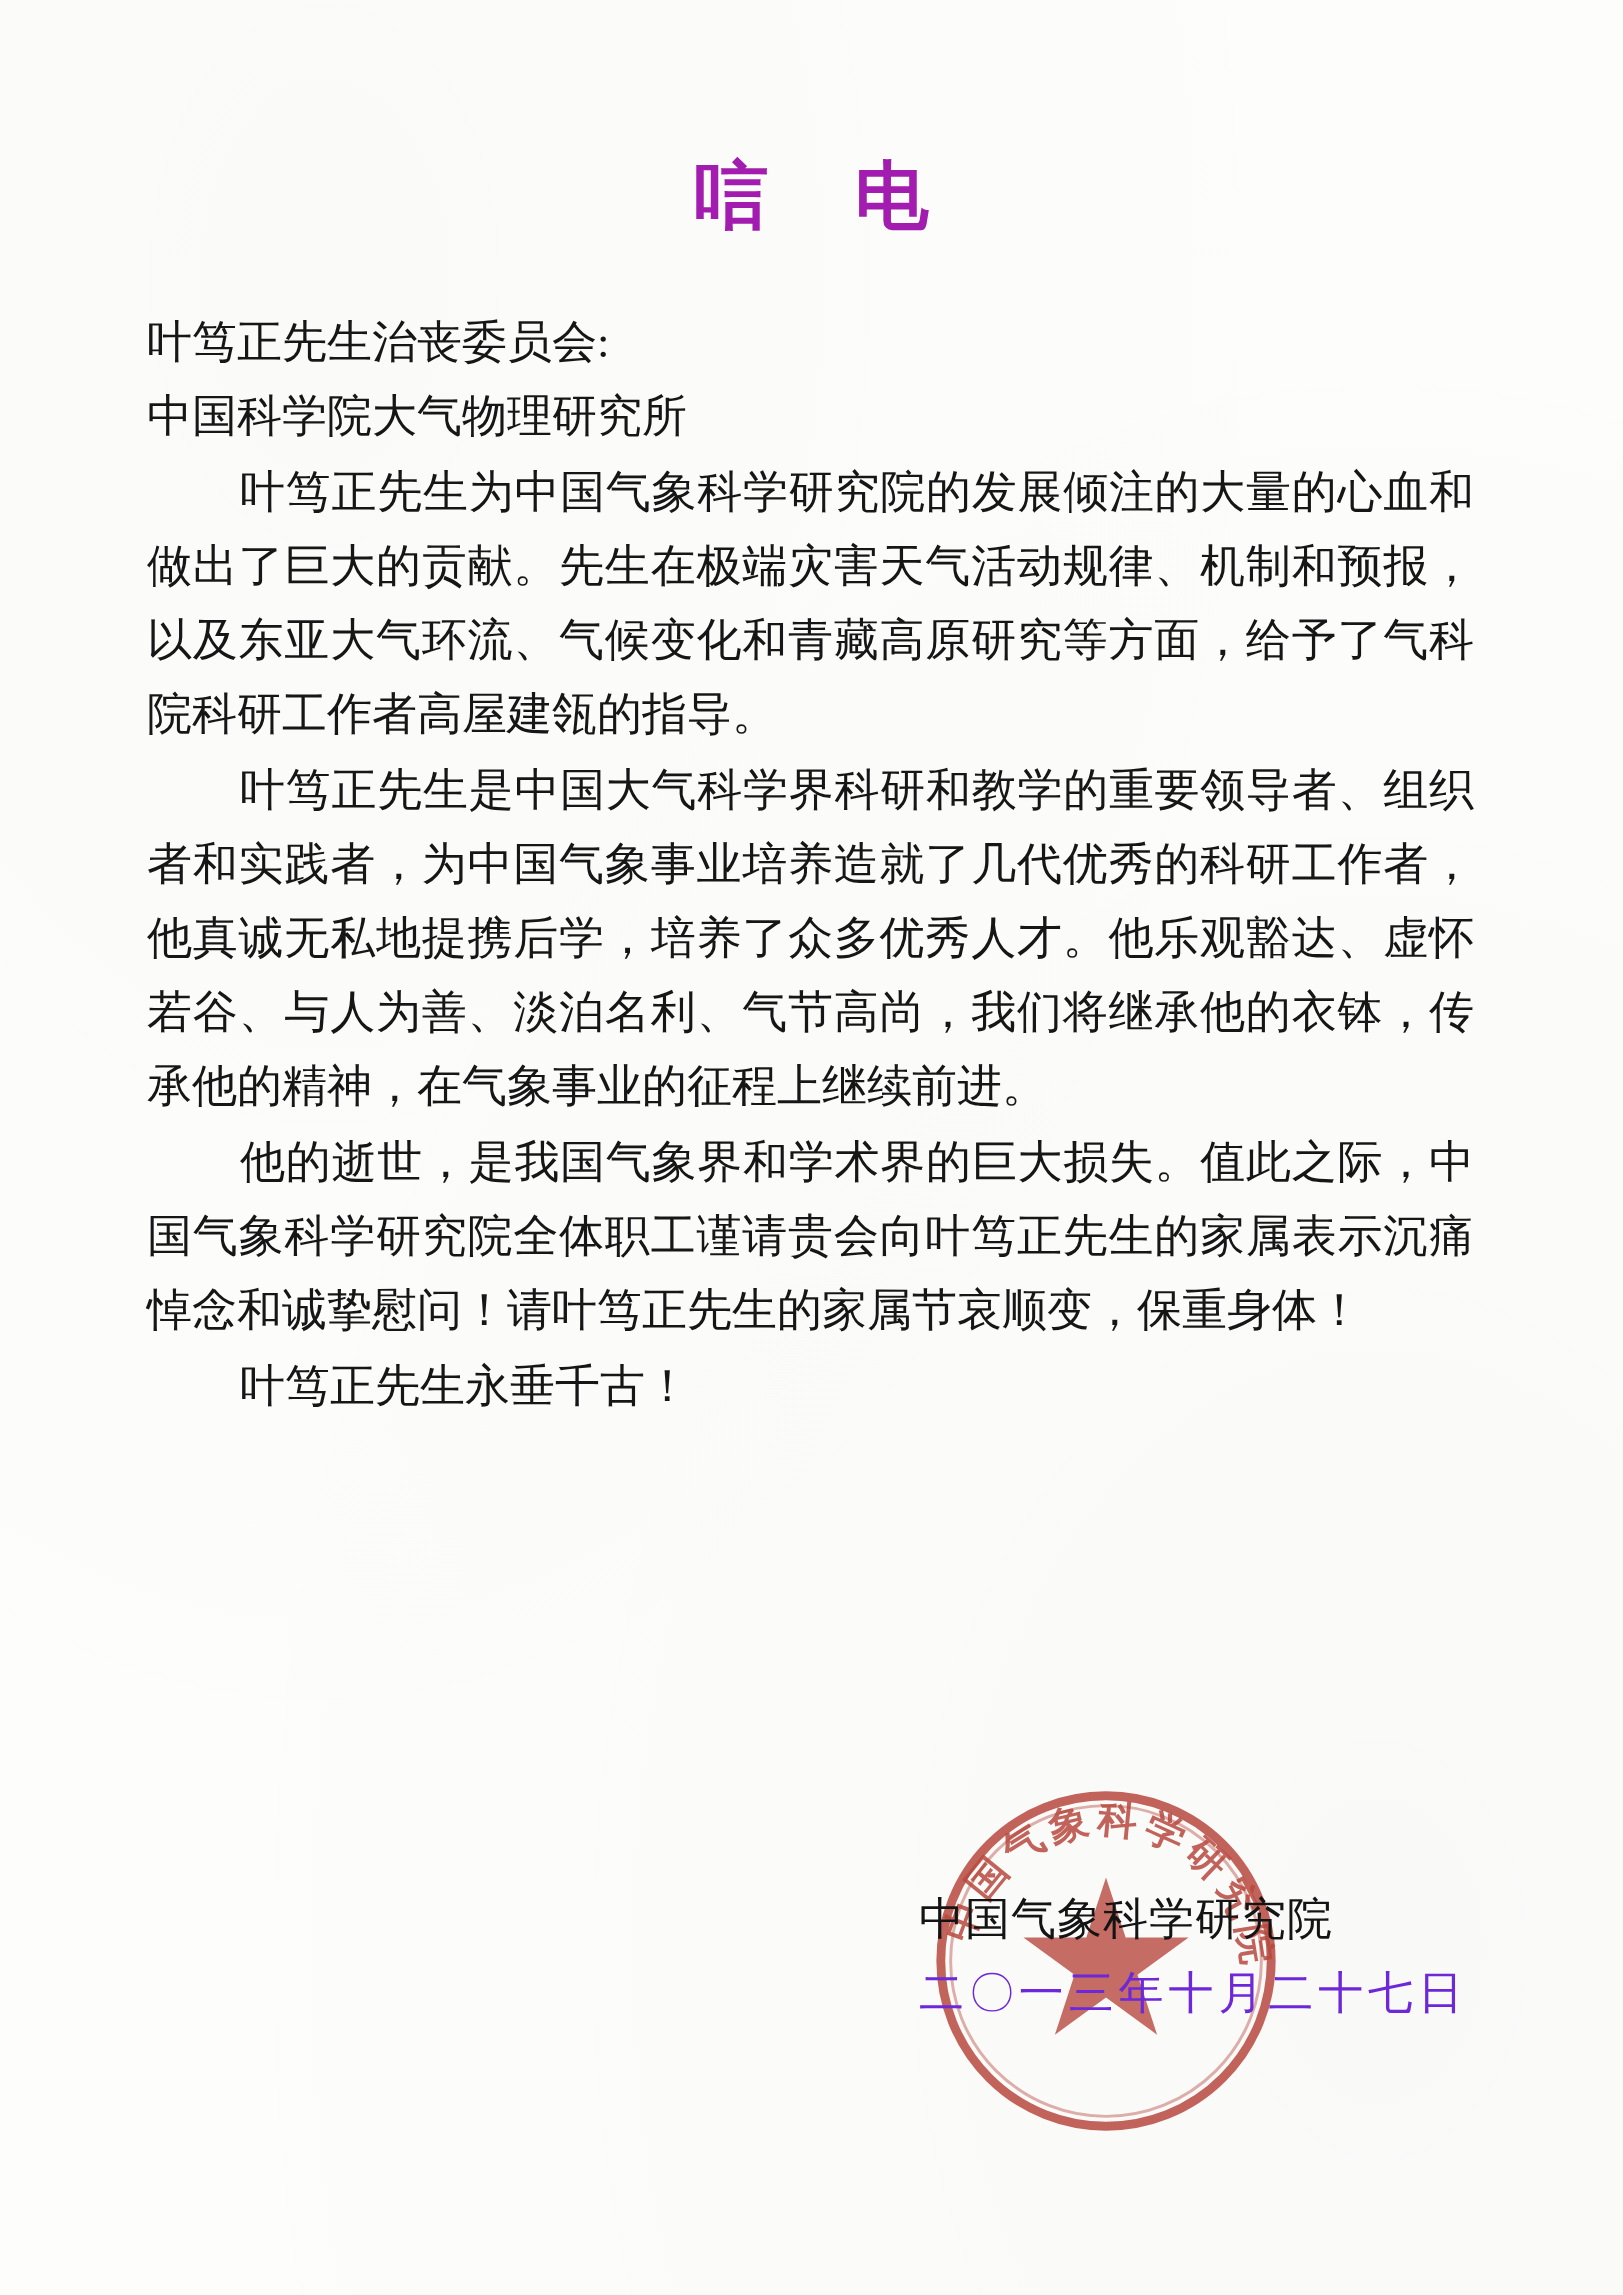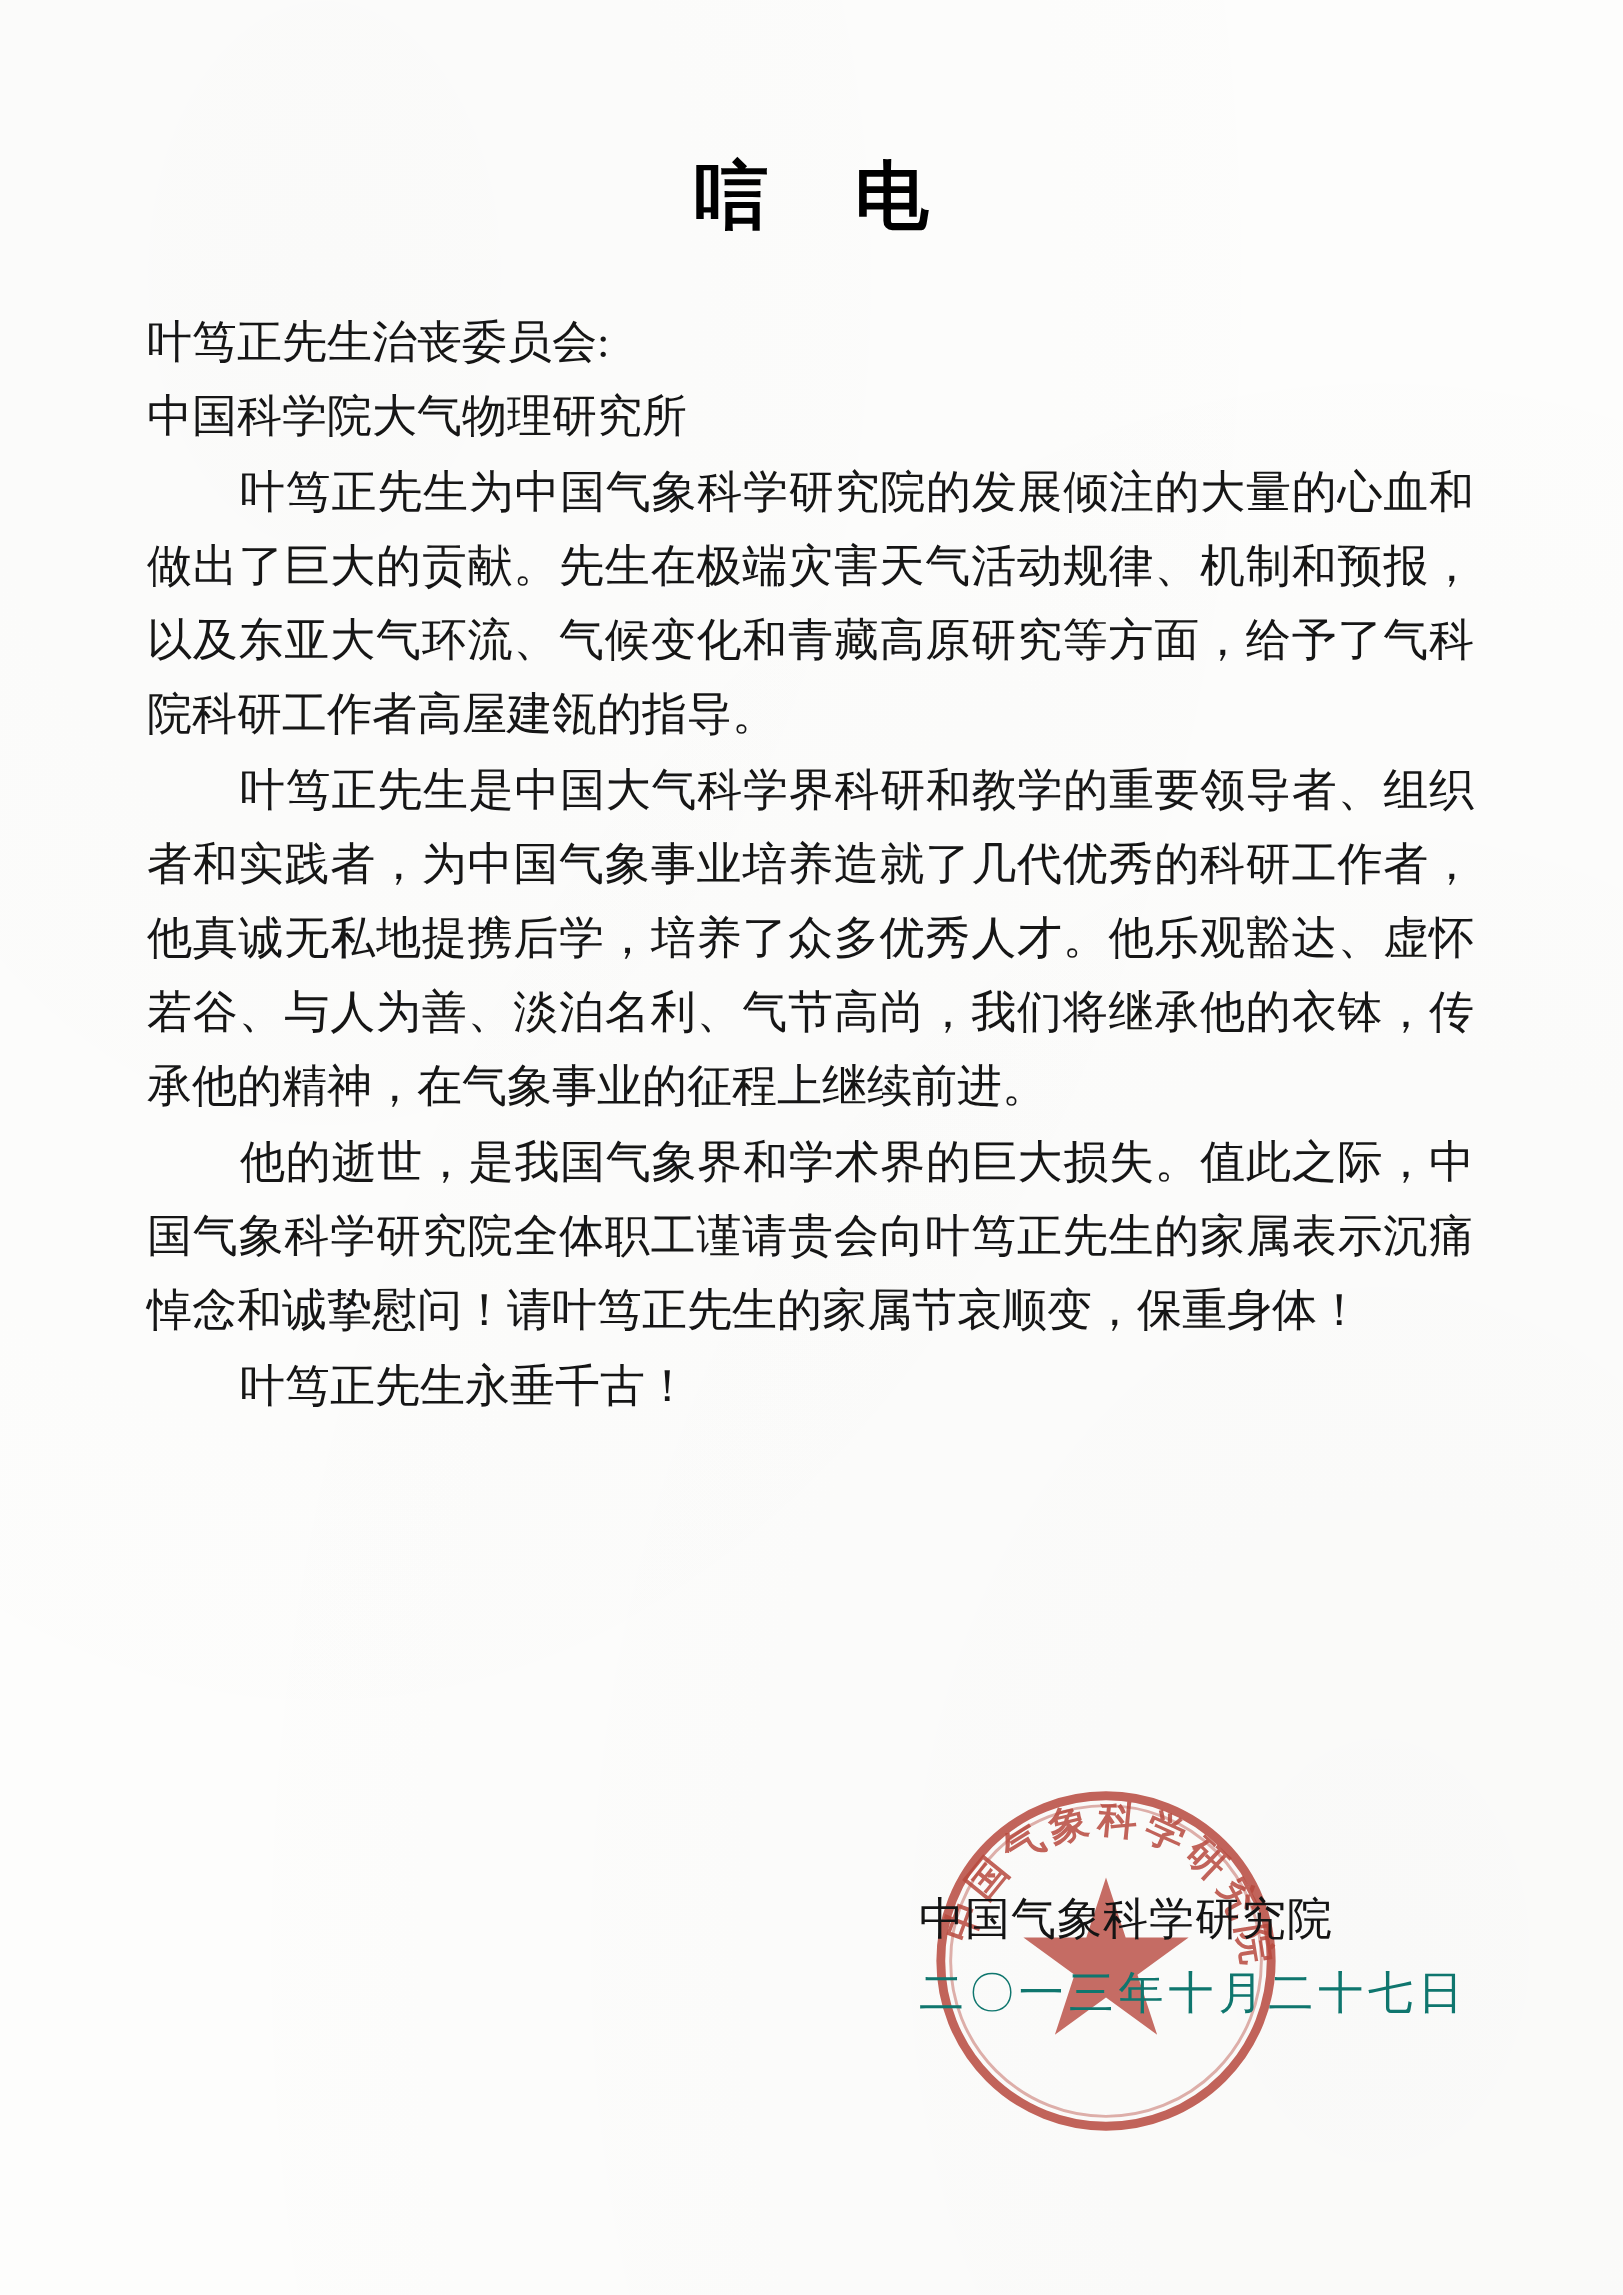--- a/index.html
+++ b/index.html
@@ -31,21 +31,21 @@
     position: absolute;
     top: 147px;
     left: 0;
     width: 100%;
     text-align: center;
     font-size: 74px;
     font-weight: bold;
     letter-spacing: 34px;
     text-indent: 34px;
     font-family: "Liberation Serif", "DejaVu Serif", serif;
-    color: #000000;
+    color: #a21caf;
   }
   .body-block {
     position: absolute;
     top: 305px;
     left: 147px;
     width: 1327px;
   }
   .addressee {
     font-size: 45px;
     line-height: 74px;
@@ -69,21 +69,21 @@
   .sig-line {
     font-size: 45px;
     line-height: 74px;
     letter-spacing: 1px;
     color: #141414;
   }
   .sig-date {
     font-size: 45px;
     line-height: 74px;
     letter-spacing: 4.9px;
-    color: #0f766e;
+    color: #6d28d9;
   }
   
   .seal {
     position: absolute;
     left: 929px;
     top: 1784px;
     width: 354px;
     height: 354px;
     pointer-events: none;
     opacity: 0.92;

